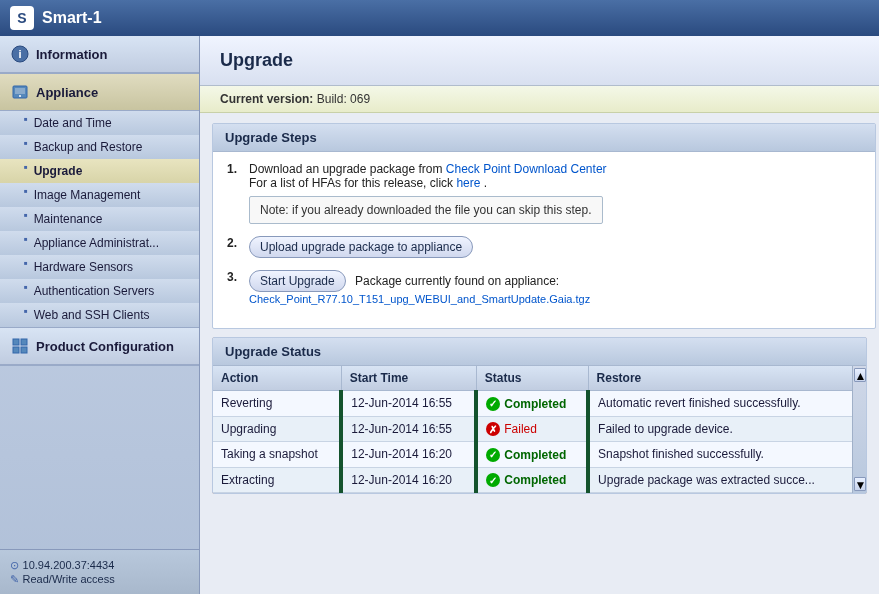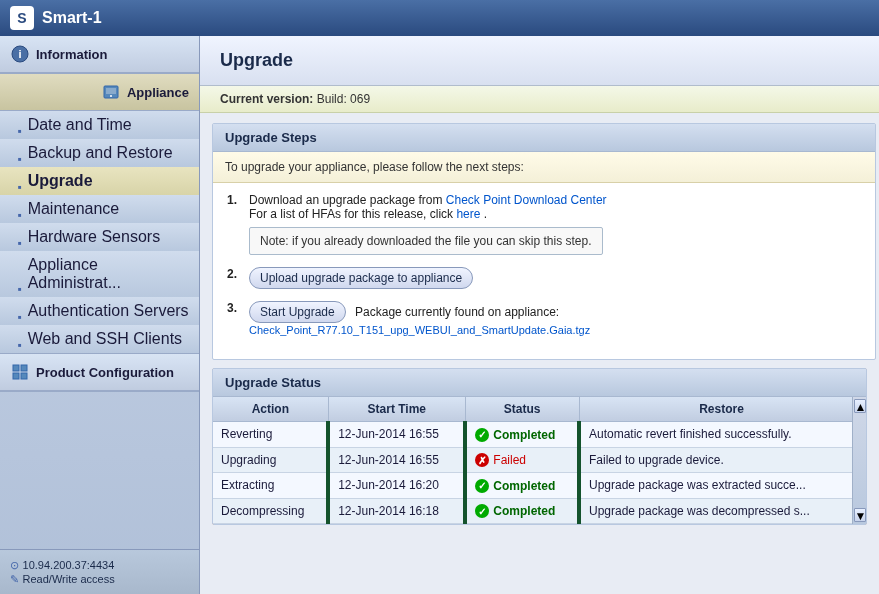--- a/index.html
+++ b/index.html
@@ -52,25 +52,25 @@
     }
     .sidebar-main-item .item-icon {
       width: 20px; height: 20px;
       margin-right: 6px;
       flex-shrink: 0;
       display: flex; align-items: center; justify-content: center;
     }
 
     .sidebar-sub-item {
       display: flex;
-      align-items: flex-end;
-      padding: 5px 10px 5px 18px;
+      align-items: flex-start;
+      padding: 5px 10px 5px 24px;
       cursor: pointer;
       color: #1a1a3a;
-      font-size: 16px;
+      font-size: 12px;
       background: linear-gradient(to bottom, #d0dced, #b8c8de);
     }
     .sidebar-sub-item.active {
       background: linear-gradient(to bottom, #e8e4c0, #d8d4a8);
       font-weight: bold;
     }
     .sidebar-sub-item::before {
       content: '■';
       font-size: 6px;
       margin-right: 6px;
@@ -179,21 +179,21 @@
 
     .status-table {
       width: 100%;
       border-collapse: collapse;
       font-size: 12px;
     }
     .status-table thead tr {
       background: linear-gradient(to bottom, #d8e4f4, #c0cce0);
     }
     .status-table th {
-      text-align: center;
+      text-align: left;
       padding: 5px 8px;
       border-right: 1px solid #a8b8d0;
       border-bottom: 1px solid #a8b8d0;
       color: #1a2a4a;
       font-size: 12px;
     }
     .status-table tbody tr:nth-child(odd) { background: #f4f8ff; }
     .status-table tbody tr:nth-child(even) { background: #e8f0f8; }
     .status-table td {
       padding: 5px 8px;
@@ -267,48 +267,51 @@
               <circle cx="9" cy="9" r="8" fill="#4a6fa5" stroke="#2a4a7f" stroke-width="1"></circle>
               <text x="9" y="13" text-anchor="middle" fill="white" font-size="11" font-weight="bold">i</text>
             </svg>
           </div>
           <span>Information</span>
         </div>
       </div>
 
 
       <div class="sidebar-section">
-        <div class="sidebar-main-item" style="background: linear-gradient(to bottom, #e0dcc0, #c8c4a0); justify-content: flex-end;">
+        <div class="sidebar-main-item" style="background: linear-gradient(to bottom, #e0dcc0, #c8c4a0);">
           <div class="item-icon">
             <svg width="18" height="18" viewBox="0 0 18 18">
               <rect x="2" y="3" width="14" height="12" rx="1" fill="#5588bb" stroke="#3366aa" stroke-width="1"></rect>
               <rect x="4" y="5" width="10" height="6" fill="#88aacc"></rect>
               <circle cx="9" cy="13" r="1" fill="white"></circle>
             </svg>
           </div>
           <span>Appliance</span>
         </div>
 
         <div class="sidebar-sub-item">
           <span>Date and Time</span>
         </div>
         <div class="sidebar-sub-item">
           <span>Backup and Restore</span>
         </div>
         <div class="sidebar-sub-item active">
           <span>Upgrade</span>
         </div>
         <div class="sidebar-sub-item">
+          <span>Image Management</span>
+        </div>
+        <div class="sidebar-sub-item">
           <span>Maintenance</span>
         </div>
         <div class="sidebar-sub-item">
+          <span>Appliance Administrat...</span>
+        </div>
+        <div class="sidebar-sub-item">
           <span>Hardware Sensors</span>
-        </div>
-        <div class="sidebar-sub-item">
-          <span>Appliance Administrat...</span>
         </div>
         <div class="sidebar-sub-item">
           <span>Authentication Servers</span>
         </div>
         <div class="sidebar-sub-item">
           <span>Web and SSH Clients</span>
         </div>
       </div>
 
       <div class="sidebar-section">
@@ -344,21 +347,20 @@
       <span>Upgrade</span>
     </div>
 
     <div id="current-version-bar">
       <strong>Current version:</strong>
       <span>Build: 069</span>
     </div>
 
     <div id="upgrade-steps-section">
       <div class="section-title">Upgrade Steps</div>
-      <div class="steps-intro">To upgrade your appliance, please follow the next steps:</div>
       <div class="steps-body">
 
         <div class="step-row">
           <span class="step-number">1.</span>
           <div class="step-content">
             <div>
               <span>Download an upgrade package from </span>
               <a href="#">Check Point Download Center</a>
             </div>
             <div>
@@ -418,37 +420,37 @@
               <tr>
                 <td>Upgrading</td>
                 <td>12-Jun-2014 16:55</td>
                 <td><span class="status-badge">
                     <span class="icon-x">✗</span> 
                     <span class="status-failed">Failed</span>
                   </span></td>
                 <td style="padding-right: 18px;">Failed to upgrade device.</td>
               </tr>
               <tr>
+                <td>Taking a snapshot</td>
+                <td>12-Jun-2014 16:20</td>
+                <td><span class="status-badge">
+                    <span class="icon-check">✓</span> 
+                    <span class="status-completed">Completed</span>
+                  </span></td>
+                <td style="padding-right: 18px;">Snapshot finished successfully.</td>
+              </tr>
+              <tr>
                 <td>Extracting</td>
                 <td>12-Jun-2014 16:20</td>
                 <td><span class="status-badge">
                     <span class="icon-check">✓</span> 
                     <span class="status-completed">Completed</span>
                   </span></td>
                 <td style="padding-right: 18px;">Upgrade package was extracted succe...</td>
               </tr>
-              <tr>
-                <td>Decompressing</td>
-                <td>12-Jun-2014 16:18</td>
-                <td><span class="status-badge">
-                    <span class="icon-check">✓</span> 
-                    <span class="status-completed">Completed</span>
-                  </span></td>
-                <td style="padding-right: 18px;">Upgrade package was decompressed s...</td>
-              </tr>
             </tbody>
         </table>
 
         <div style="position:absolute; right:0; top:0; bottom:0; width:14px; background: linear-gradient(to bottom, #d0d8e8, #b8c8de); border-left:1px solid #a0b0c8; display:flex; flex-direction:column; align-items:center;">
           <div style="width:12px; height:14px; background: linear-gradient(to bottom, #e8f0ff, #c8d4ec); border: 1px solid #8899bb; margin-top:2px; border-radius:1px;">▲</div>
           <div style="flex:1;"></div>
           <div style="width:12px; height:14px; background: linear-gradient(to bottom, #e8f0ff, #c8d4ec); border: 1px solid #8899bb; margin-bottom:2px; border-radius:1px;">▼</div>
         </div>
       </div>
     </div>

